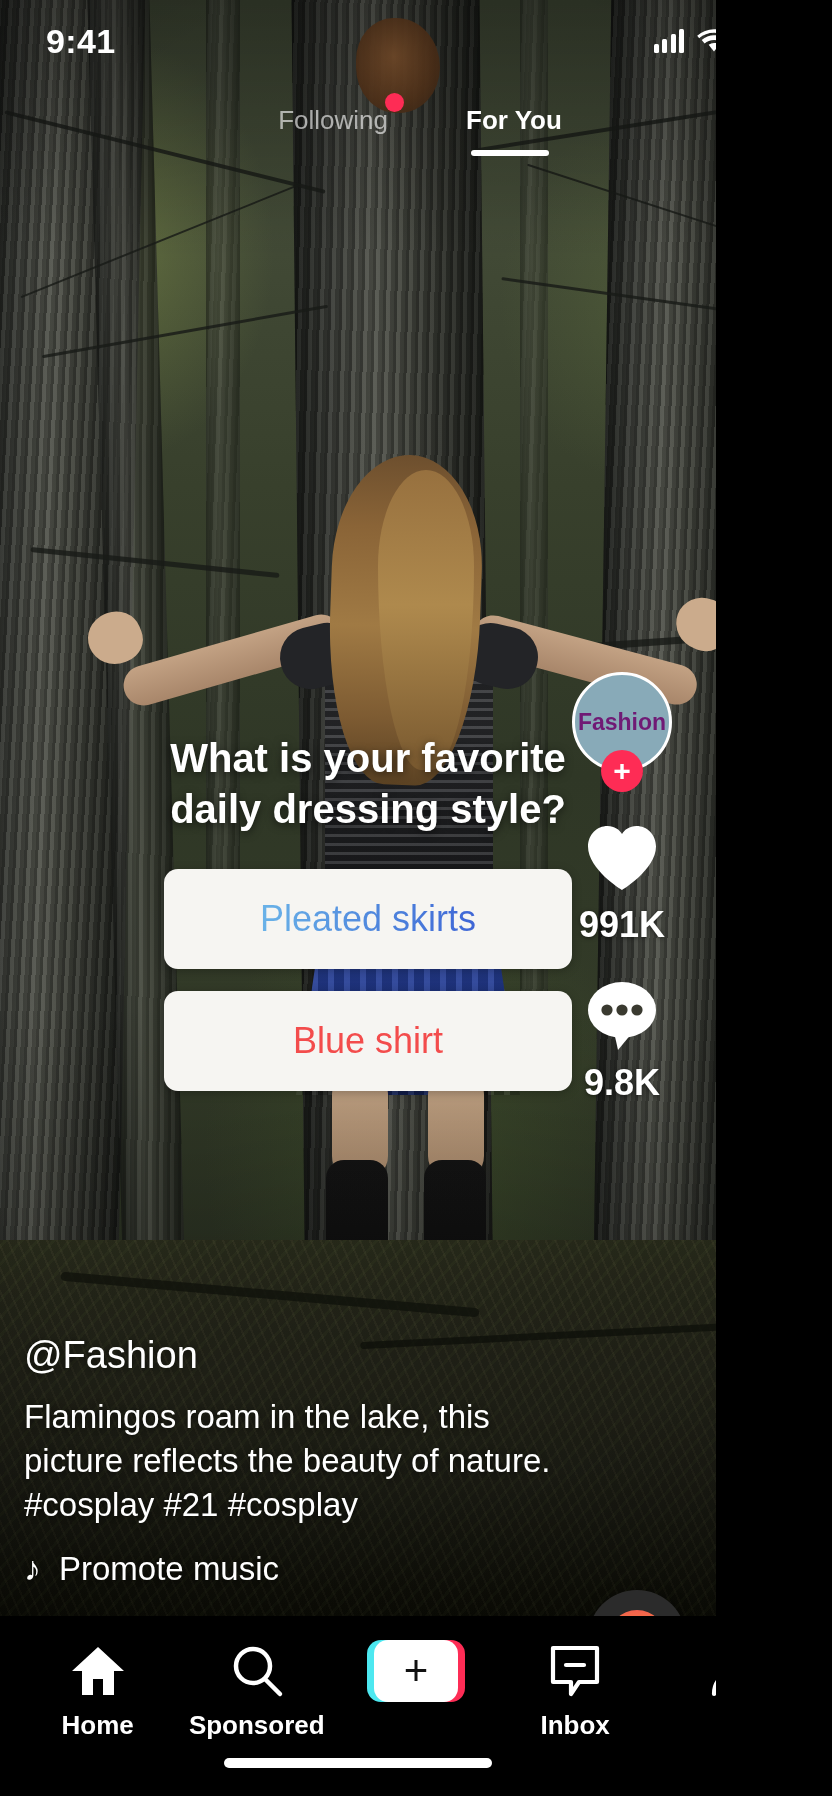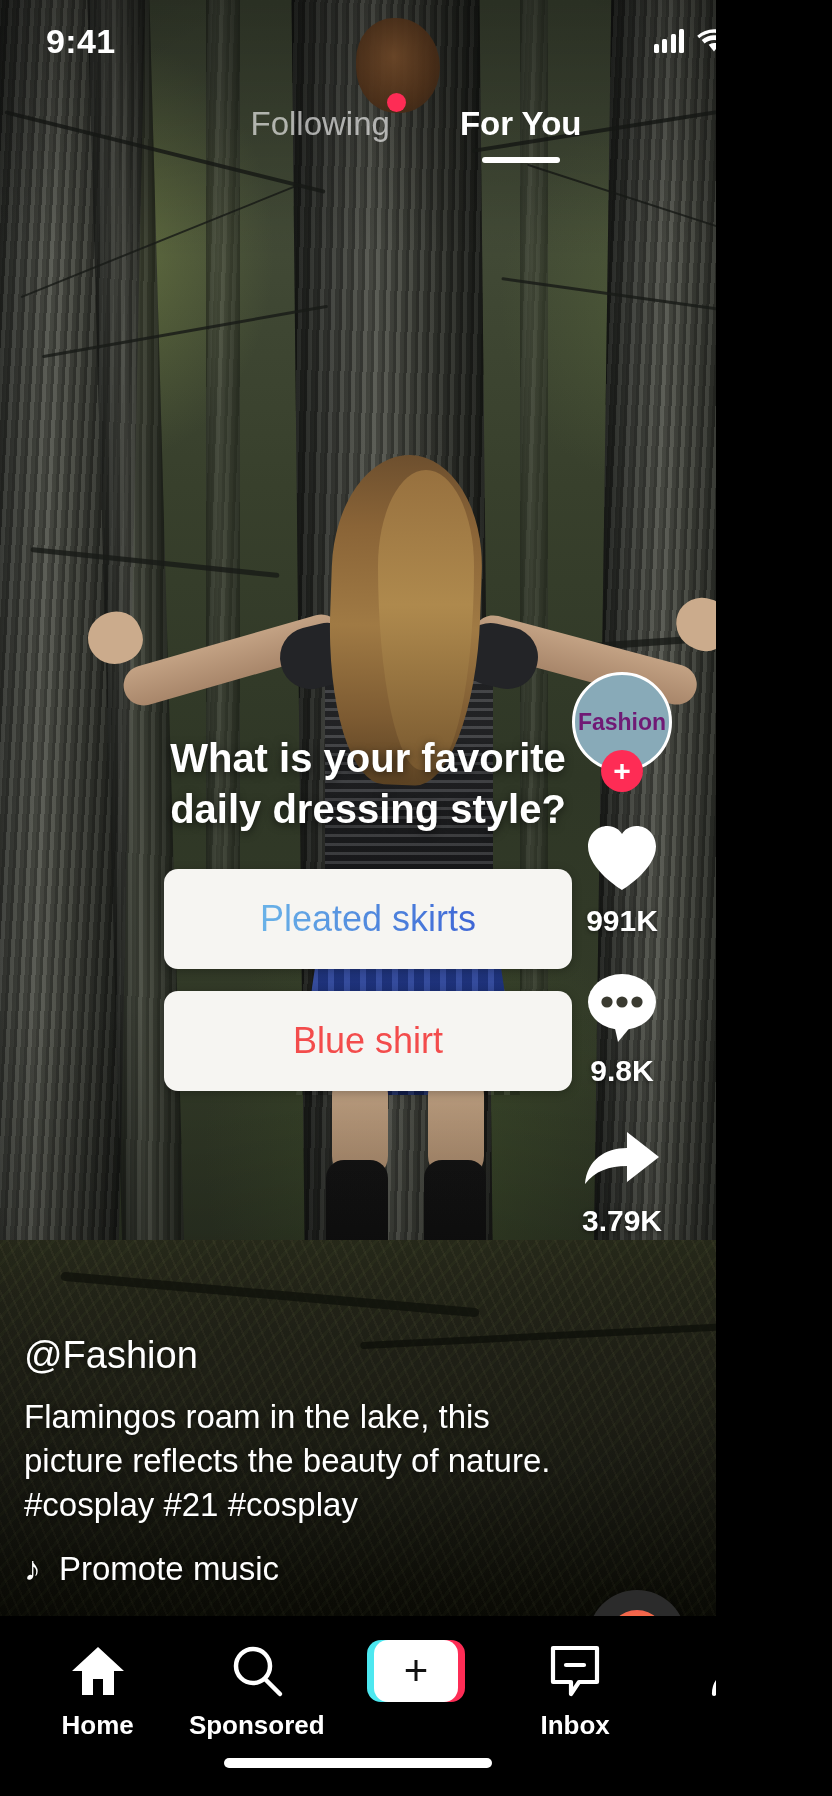--- a/index.html
+++ b/index.html
@@ -165,21 +165,21 @@
   }
   .batt i{ position:absolute; left:2px; top:2px; bottom:2px; right:2px; background:#fff; border-radius:3px; }
 
   
   .toptabs{
     position:absolute; left:0; top:105px; width:832px;
     display:flex; align-items:flex-start; justify-content:center; gap:70px;
     z-index:40;
   }
   .tab{ position:relative; text-align:center; }
-  .tab .lbl{ font-size:33px; color:rgba(255,255,255,.62); font-weight:400; }
+  .tab .lbl{ font-size:26px; color:rgba(255,255,255,.62); font-weight:400;margin-left:8px; }
   .tab.active .lbl{ color:#fff; font-weight:700; }
   .tab .under{
     width:78px; height:6px; background:#fff; border-radius:4px;
     margin:14px auto 0;
   }
   .dot-badge{
     position:absolute; right:-16px; top:-12px;
     width:19px; height:19px; border-radius:50%; background:#FE2C55;
   }
 
@@ -220,21 +220,21 @@
     overflow:hidden; white-space:nowrap;
   }
   .follow-plus{
     position:absolute; left:50%; bottom:-20px; transform:translateX(-50%);
     width:42px; height:42px; border-radius:50%; background:#FE2C55;
     display:flex; align-items:center; justify-content:center;
     color:#fff; font-size:30px; font-weight:700; line-height:1;
   }
   .rail-item{ display:flex; flex-direction:column; align-items:center; margin-bottom:30px; }
   .rail-icon{ width:84px; height:80px; display:flex; align-items:center; justify-content:center; }
-  .rail-count{ color:#fff; font-size:30px; font-weight:700; margin-top:6px; text-shadow:0 1px 4px rgba(0,0,0,.5); }
+  .rail-count{ color:#fff; font-size:36px; font-weight:700; margin-top:6px; text-shadow:0 1px 4px rgba(0,0,0,.5); }
 
   
   .disc-wrap{ position:absolute; right:30px; bottom:108px; width:98px; height:98px; z-index:35; }
   .disc{
     width:98px; height:98px; border-radius:50%;
     background:radial-gradient(circle at 50% 50%, #3a3a3a 0 30%, #2b2b2b 30% 100%);
     display:flex; align-items:center; justify-content:center;
     box-shadow:0 4px 14px rgba(0,0,0,.5);
   }
   .disc-inner{
@@ -407,28 +407,20 @@
           <ellipse cx="38" cy="30" rx="34" ry="28" fill="#fff"></ellipse>
           <path d="M30 52 L34 70 L48 53 Z" fill="#fff"></path>
           <circle cx="23" cy="30" r="5.6" fill="#3a3a30"></circle>
           <circle cx="38" cy="30" r="5.6" fill="#3a3a30"></circle>
           <circle cx="53" cy="30" r="5.6" fill="#3a3a30"></circle>
         </svg>
       </div>
       <div class="rail-count">9.8K</div>
     </div>
 
-    <div class="rail-item">
-      <div class="rail-icon">
-        <svg width="82" height="64" viewBox="0 0 82 64">
-          <path d="M4 58 C6 34 24 22 46 22 L46 6 L78 31 L46 56 L46 40 C28 40 14 45 4 58 Z" fill="#fff"></path>
-        </svg>
-      </div>
-      <div class="rail-count">3.79K</div>
-    </div>
   </div>
 
   <div class="note note-a">♪</div>
   <div class="note note-b">♫</div>
   <div class="disc-wrap">
     <div class="disc">
       <div class="disc-inner"></div>
     </div>
   </div>
 

